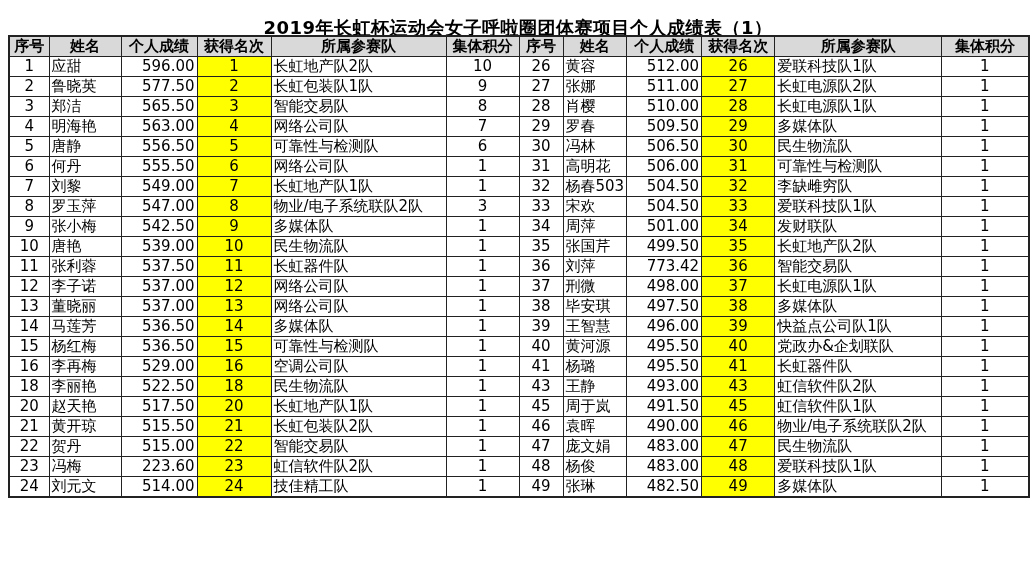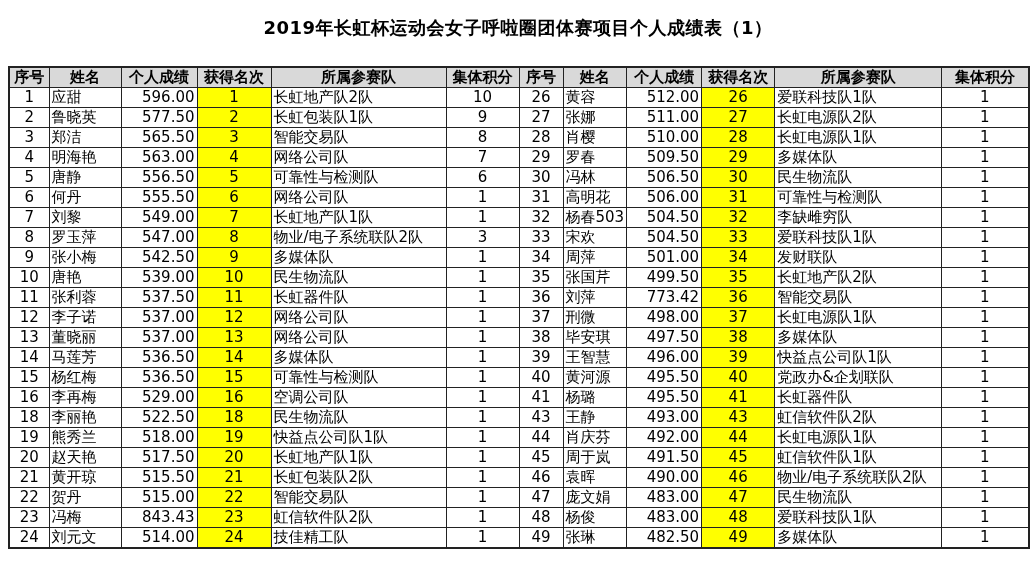--- a/index.html
+++ b/index.html
@@ -1,18 +1,18 @@
 <!DOCTYPE html>
 <html><head>
 <meta charset="utf-8">
 <style>
   html,body{margin:0;padding:0;background:#ffffff;}
   body{width:1036px;height:573px;overflow:hidden;position:relative;font-family:"DejaVu Sans","Liberation Sans",sans-serif;color:#000;}
   .title{position:absolute;left:0;top:4px;width:1036px;text-align:center;font-weight:bold;font-size:18px;line-height:24px;letter-spacing:0.5px;margin-top:12px;}
-  table{position:absolute;left:8px;top:35px;border-collapse:collapse;table-layout:fixed;margin-top:31px;}
+  table{position:absolute;left:8px;top:35px;border-collapse:collapse;table-layout:fixed;}
   td,th{border:1.5px solid #222;padding:0 2px;height:19px;font-size:15px;line-height:19px;white-space:nowrap;overflow:hidden;}
   th{background:#d9d9d9;font-weight:bold;font-size:15px;text-align:center;}
   td.c{text-align:center;}
   td.r{text-align:right;}
   td.l{text-align:left;}
   td.rank{background:#ffff00;text-align:center;}
   table{border:2px solid #222;}
 </style>
 </head>
 <body>
@@ -283,34 +283,20 @@
         <td class="l">民生物流队</td>
         <td class="c">1</td>
         <td class="c">43</td>
         <td class="l">王静</td>
         <td class="r">493.00</td>
         <td class="rank">43</td>
         <td class="l">虹信软件队2队</td>
         <td class="c">1</td>
       </tr>
       <tr>
-        <td class="c">19</td>
-        <td class="l">熊秀兰</td>
-        <td class="r">518.00</td>
-        <td class="rank">19</td>
-        <td class="l">快益点公司队1队</td>
-        <td class="c">1</td>
-        <td class="c">44</td>
-        <td class="l">肖庆芬</td>
-        <td class="r">492.00</td>
-        <td class="rank">44</td>
-        <td class="l">长虹电源队1队</td>
-        <td class="c">1</td>
-      </tr>
-      <tr>
         <td class="c">20</td>
         <td class="l">赵天艳</td>
         <td class="r">517.50</td>
         <td class="rank">20</td>
         <td class="l">长虹地产队1队</td>
         <td class="c">1</td>
         <td class="c">45</td>
         <td class="l">周于岚</td>
         <td class="r">491.50</td>
         <td class="rank">45</td>
@@ -341,21 +327,21 @@
         <td class="c">47</td>
         <td class="l">庞文娟</td>
         <td class="r">483.00</td>
         <td class="rank">47</td>
         <td class="l">民生物流队</td>
         <td class="c">1</td>
       </tr>
       <tr>
         <td class="c">23</td>
         <td class="l">冯梅</td>
-        <td class="r">843.43</td>
+        <td class="r">223.60</td>
         <td class="rank">23</td>
         <td class="l">虹信软件队2队</td>
         <td class="c">1</td>
         <td class="c">48</td>
         <td class="l">杨俊</td>
         <td class="r">483.00</td>
         <td class="rank">48</td>
         <td class="l">爱联科技队1队</td>
         <td class="c">1</td>
       </tr>

